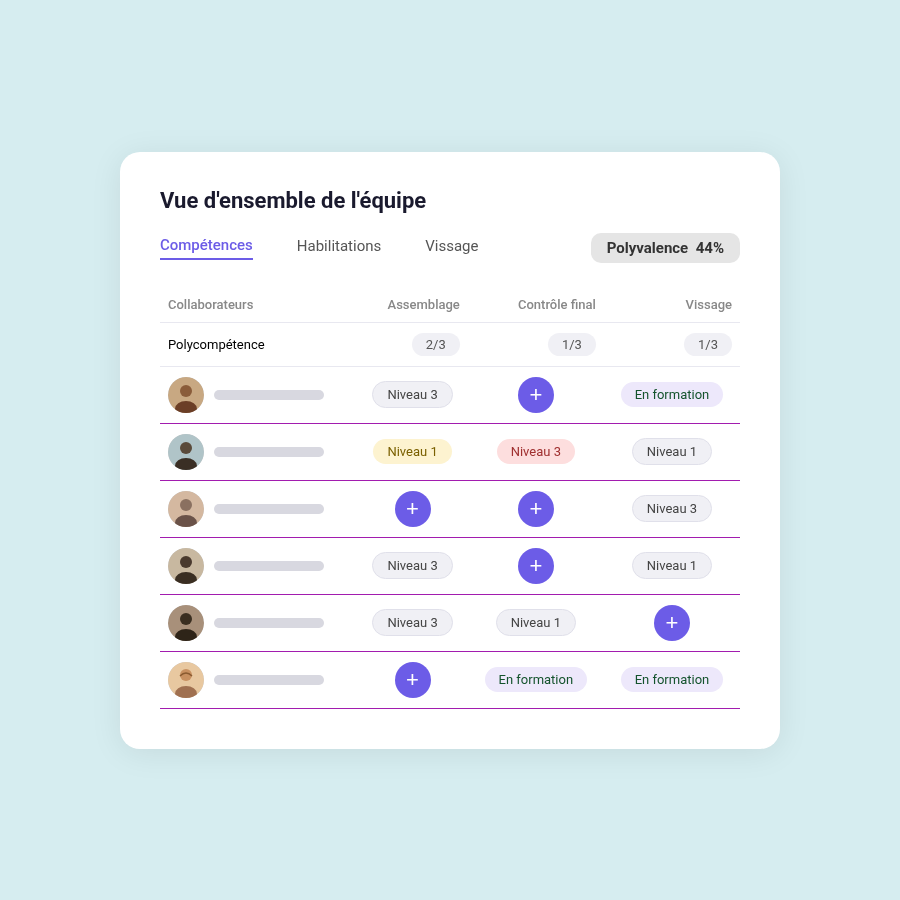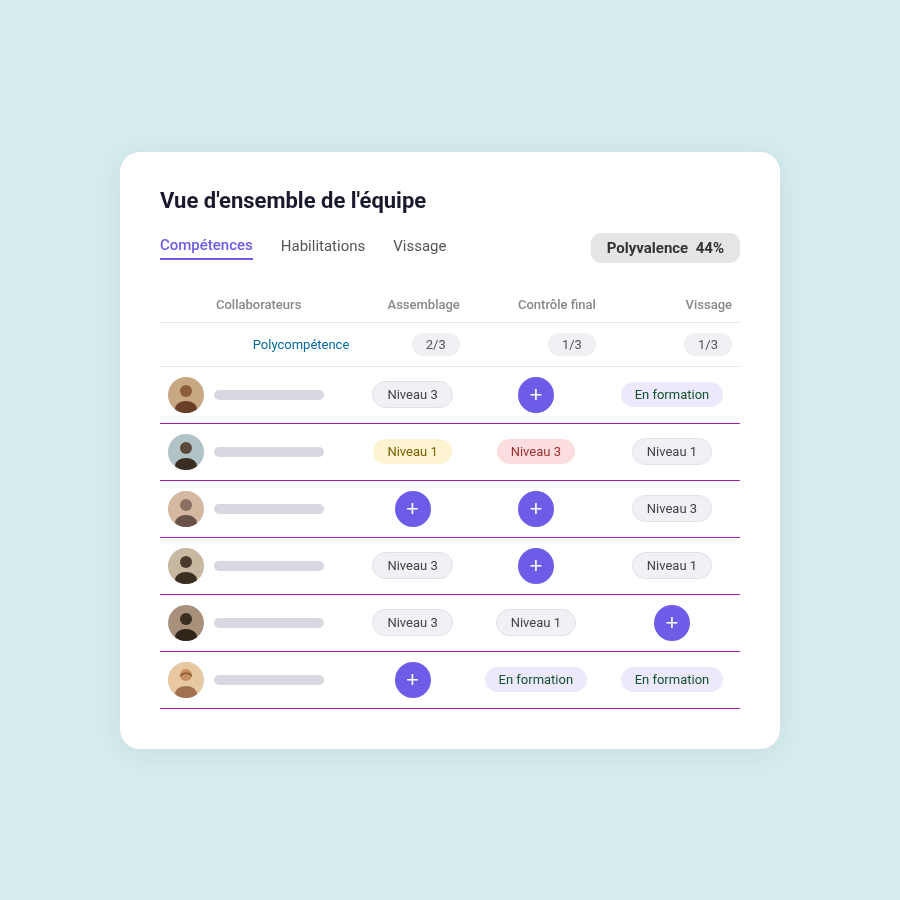--- a/index.html
+++ b/index.html
@@ -31,21 +31,21 @@
 
     .tabs-row {
       display: flex;
       align-items: center;
       justify-content: space-between;
       margin-bottom: 24px;
     }
 
     .tabs {
       display: flex;
-      gap: 28px;
+      gap: 44px;
       align-items: center;
     }
 
     .tab {
       font-size: 15px;
       color: #555;
       cursor: pointer;
       padding-bottom: 4px;
     }
 
@@ -76,33 +76,33 @@
     thead tr th {
       text-align: right;
       font-size: 13px;
       font-weight: 500;
       color: #888;
       padding: 10px 8px;
       border-bottom: 1px solid #e8e8f0;
     }
 
     thead tr th:first-child {
-      text-align: center;
+      text-align: left;
     }
 
     .polycomp-row td {
       text-align: right;
       padding: 10px 8px;
       border-bottom: 1px solid #e8e8f0;
     }
 
     .polycomp-row td:first-child {
-      text-align: right;
+      text-align: left;
       font-size: 13px;
-      color: #0369a1;
+      color: #000000;
     }
 
     .fraction-badge {
       background: #f0f0f5;
       border-radius: 20px;
       padding: 4px 14px;
       font-size: 13px;
       color: #555;
       display: inline-block;
     }

